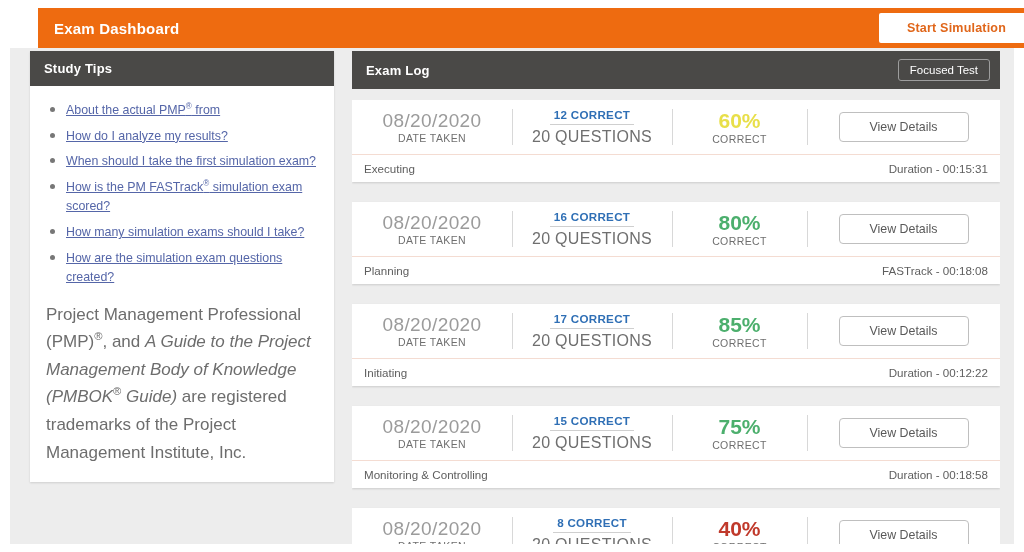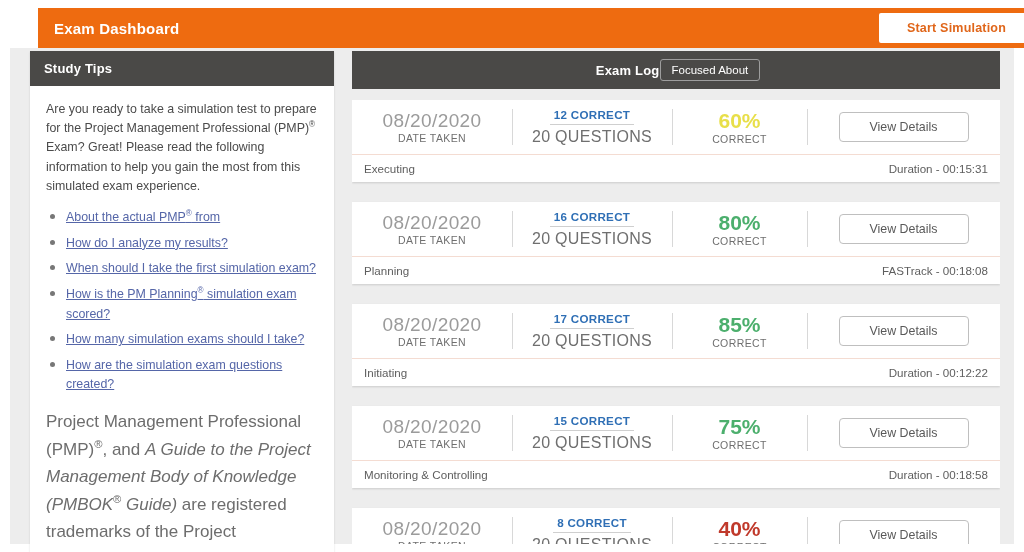--- a/index.html
+++ b/index.html
@@ -125,21 +125,21 @@
   .log-panel {
     flex: 1 1 auto;
     min-width: 0;
     display: flex;
     flex-direction: column;
   }
   .log-header {
     background: #4a4947;
     display: flex;
     align-items: center;
-    justify-content: center;
+    justify-content: space-between;
     padding: 8px 10px 8px 14px;
     box-sizing: border-box;
   }
   .log-header-title {
     color: #ffffff;
     font-size: 13px;
     font-weight: bold;
     letter-spacing: .2px;
   }
   .focused-btn {
@@ -257,39 +257,38 @@
   <div class="topbar">
     <span class="topbar-title">Exam Dashboard</span>
     <button class="start-sim-btn">Start Simulation</button>
   </div>
 
   <div class="content">
 
     <div class="study-panel">
       <div class="panel-header">Study Tips</div>
       <div class="study-body">
-        <p class="study-intro"><span>Are you ready to take a simulation test to prepare for the Project Management Professional (PMP)</span><sup>®</sup><span> Exam? Great! Please read the following information to help you gain the most from this simulated exam experience.</span></p>
 
         <ul class="tips-list">
           <li><a><span>About the actual PMP</span><sup>®</sup><span> from</span></a></li>
           <li><a><span>How do I analyze my results?</span><sup></sup><span></span></a></li>
           <li><a><span>When should I take the first simulation exam?</span><sup></sup><span></span></a></li>
-          <li><a><span>How is the PM Planning</span><sup>®</sup><span> simulation exam scored?</span></a></li>
+          <li><a><span>How is the PM FASTrack</span><sup>®</sup><span> simulation exam scored?</span></a></li>
           <li><a><span>How many simulation exams should I take?</span><sup></sup><span></span></a></li>
           <li><a><span>How are the simulation exam questions created?</span><sup></sup><span></span></a></li>
         </ul>
 
         <p class="legal"><span>Project Management Professional (PMP)</span><sup>®</sup><span>, and </span><em>A Guide to the Project Management Body of Knowledge (PMBOK</em><sup>®</sup><em> Guide)</em><span> are registered trademarks of the Project Management Institute, Inc.</span></p>
       </div>
     </div>
 
     <div class="log-panel">
       <div class="log-header">
         <span class="log-header-title">Exam Log</span>
-        <button class="focused-btn">Focused About</button>
+        <button class="focused-btn">Focused Test</button>
       </div>
 
       <div class="log-scroll" id="log-rows">
           <div class="exam-card">
             <div class="card-main">
               <div class="cell cell-date">
                 <span class="date-value">08/20/2020</span>
                 <span class="date-label">DATE TAKEN</span>
               </div>
               <div class="cell cell-score">

